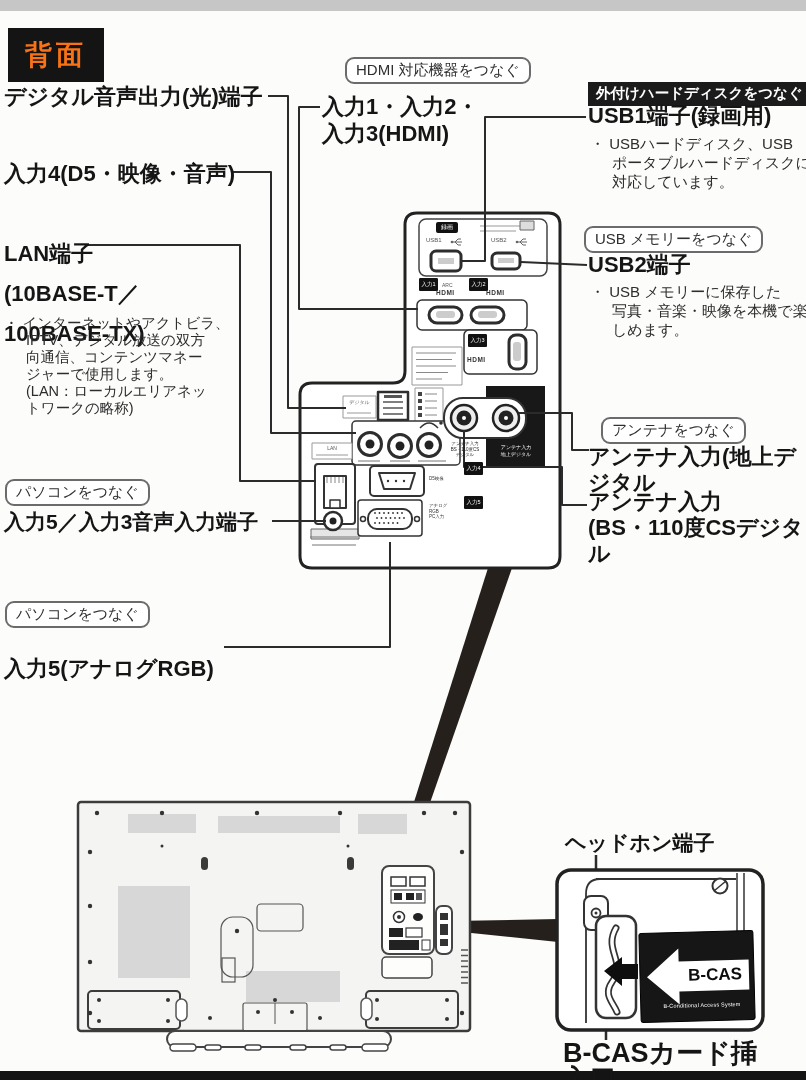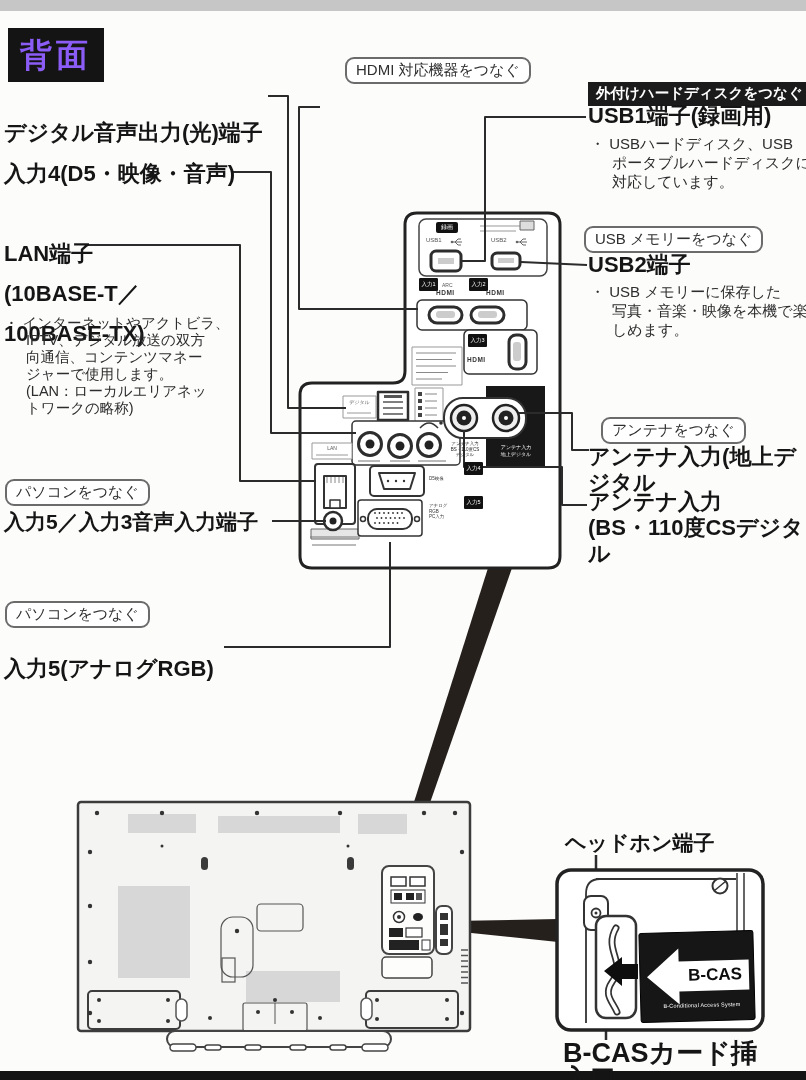--- a/index.html
+++ b/index.html
@@ -7,21 +7,21 @@
           font-family:"Liberation Sans","DejaVu Sans",sans-serif;color:#1a1a1a;}
   .abs{position:absolute;}
   .pre{white-space:pre-line;}
   .lbl{font-weight:700;font-size:22px;line-height:26px;color:#151515;letter-spacing:0;}
   .note{font-size:15px;line-height:19px;color:#2d2d2d;white-space:pre-line;
         padding-left:22px;text-indent:-22px;}
   .callout{border:2px solid #6b6b6b;border-radius:9px;background:#fff;font-size:15px;
            color:#2f2f2f;padding:2px 9px;white-space:nowrap;}
   .banner{background:#1b1b1b;color:#fff;font-weight:700;font-size:14.5px;
           padding:2px 0 3px 8px;white-space:nowrap;}
-  .badgebox{background:#141414;color:#8b5cf6;font-weight:700;font-size:32px;line-height:54px;
+  .badgebox{background:#141414;color:#f97316;font-weight:700;font-size:27px;line-height:54px;
             text-align:center;letter-spacing:4px;}
   .tiny{color:#555;}
   .inbadge{background:#111;color:#fff;font-size:5.5px;text-align:center;border-radius:2px;}
   .hdmiword{font-weight:700;font-size:6.5px;letter-spacing:.5px;color:#333;}
   svg{position:absolute;left:0;top:0;}
 </style>
 </head>
 <body>
 
 <div id="canvas">
@@ -330,24 +330,26 @@
       <polygon points="604,971 622,957 622,964 638,964 638,979 622,979 622,986" fill="#0e0e0e"></polygon>
       <g transform="rotate(-1.5 696 976)">
         <rect x="640" y="932" width="114" height="89" rx="2" fill="#161616" stroke="#000" stroke-width="1"></rect>
         <polygon points="647,976 679,948 679,961 749,961 749,991 679,991 679,1004" fill="#ffffff"></polygon>
       </g>
     </g>
   </svg>
 
   <div class="abs badgebox" style="left:8px;top:28px;width:96px;height:54px;">背面</div>
 
-  <div class="abs lbl" style="left:4px;top:84px;width:280px;margin-top:36px;">デジタル音声出力(光)端子</div>
+  <div class="abs lbl" style="left:4px;top:84px;width:280px;">デジタル音声出力(光)端子</div>
 
   <div class="abs callout" style="left:334px;top:57px;margin-left:11px;">HDMI 対応機器をつなぐ</div>
 
+  <div class="abs lbl pre" style="left:322px;top:93px;width:210px;line-height:27px;">入力1・入力2・
+入力3(HDMI)</div>
 
   <div class="abs lbl" style="left:4px;top:161px;width:260px;">入力4(D5・映像・音声)</div>
 
   <div class="abs banner" style="left:588px;top:82px;width:218px;">外付けハードディスクをつなぐ</div>
 
   <div class="abs lbl" style="left:588px;top:103px;width:220px;">USB1端子(録画用)</div>
   <div class="abs note" style="left:590px;top:134px;width:226px;">・ USBハードディスク、USB
 ポータブルハードディスクに
 対応しています。</div>
 

